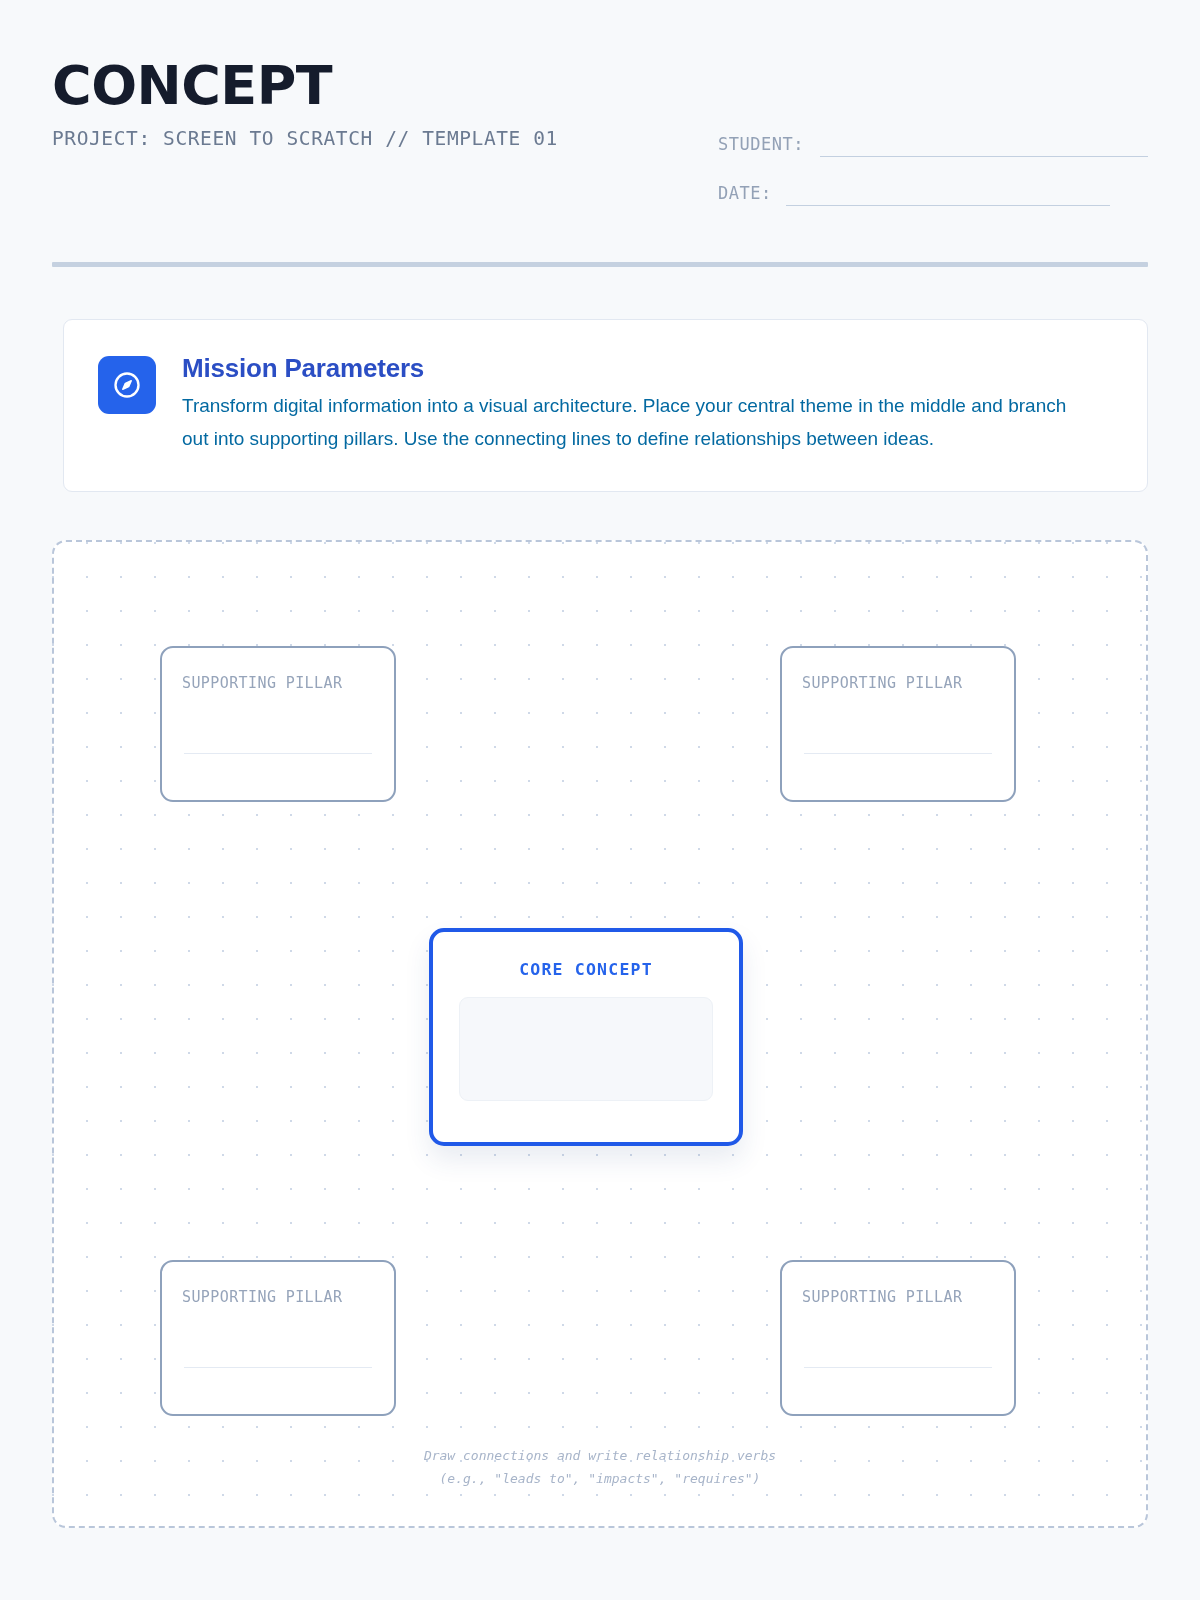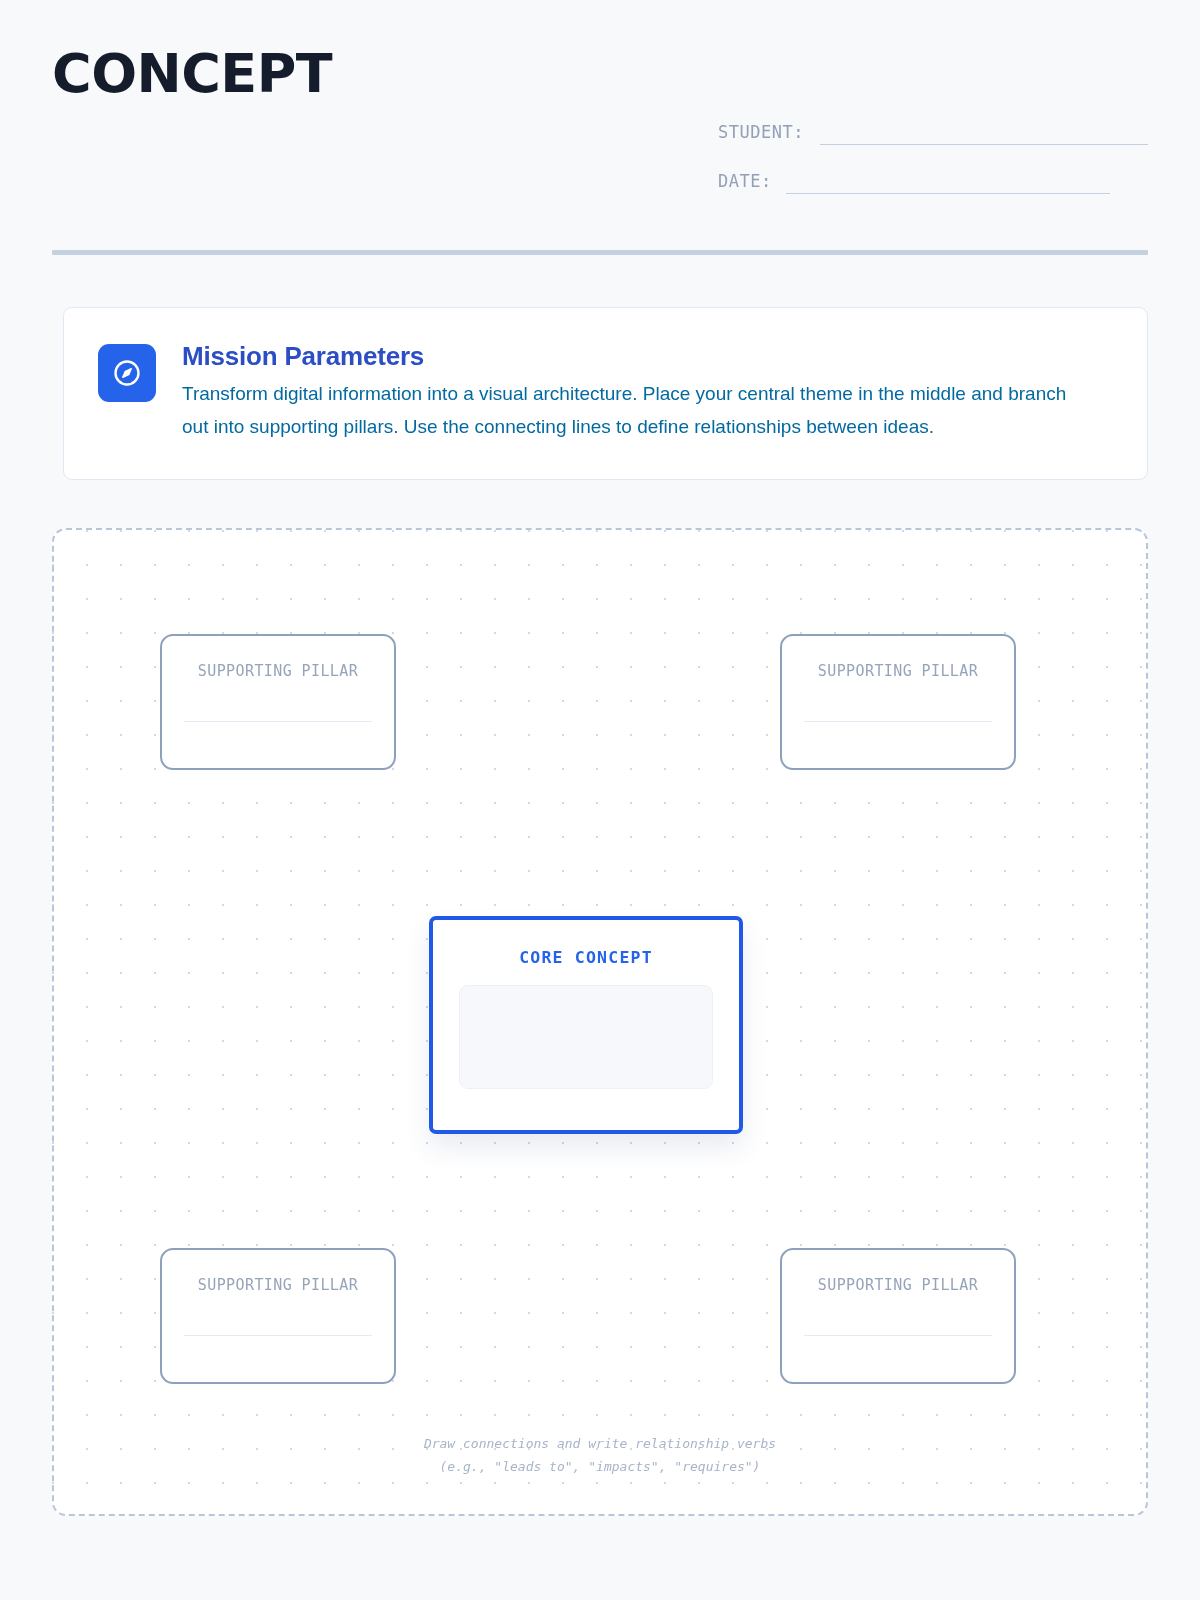--- a/index.html
+++ b/index.html
@@ -9,21 +9,21 @@
     height: 1600px;
     background: #f7f9fb;
     font-family: "Liberation Sans", sans-serif;
     -webkit-font-smoothing: antialiased;
   }
 
   .page {
     position: relative;
     width: 1200px;
     height: 1600px;
-    padding: 0 52px;
+    padding: 12px 52px;
   }
 
   
   .header {
     display: flex;
     align-items: flex-start;
     justify-content: space-between;
     padding-top: 48px;
   }
 
@@ -137,26 +137,25 @@
     background-image: radial-gradient(circle, #cfd9e8 1.4px, transparent 1.5px);
     background-size: 34px 34px;
     background-position: 16px 18px;
     overflow: hidden;
   }
 
   
   .pillar {
     position: absolute;
     width: 236px;
-    height: 136px;
+    height: 156px;
     background: #ffffff;
     border: 2px solid #8ea1bc;
     border-radius: 13px;
     padding: 26px 20px 0 20px;
-    text-align: center;
   }
 
   .pillar-label {
     font-family: "DejaVu Sans Mono", monospace;
     font-size: 15px;
     letter-spacing: 0.4px;
     color: #96a4ba;
     white-space: nowrap;
   }
 
@@ -176,21 +175,21 @@
 
   
   .core {
     position: absolute;
     left: 375px;
     top: 386px;
     width: 314px;
     height: 218px;
     background: #ffffff;
     border: 4px solid #2059e8;
-    border-radius: 7px;
+    border-radius: 15px;
     box-shadow: 0 14px 26px rgba(40, 70, 130, 0.10);
     padding-top: 28px;
   }
 
   .core-label {
     font-family: "DejaVu Sans Mono", monospace;
     font-size: 16.5px;
     font-weight: 700;
     letter-spacing: 1.2px;
     color: #2563eb;
@@ -223,20 +222,21 @@
 <body>
 
 <div class="page">
 
   <div class="header">
 
     <div class="header-left">
       <div class="title">
         <div>CONCEPT</div>
       </div>
+      <div class="subtitle">PROJECT: SCREEN TO SCRATCH // TEMPLATE 01</div>
     </div>
 
     <div class="header-right">
       <div class="field-row student">
         <span class="field-label">STUDENT:</span>
         <span class="field-line"></span>
       </div>
       <div class="field-row date">
         <span class="field-label">DATE:</span>
         <span class="field-line"></span>

